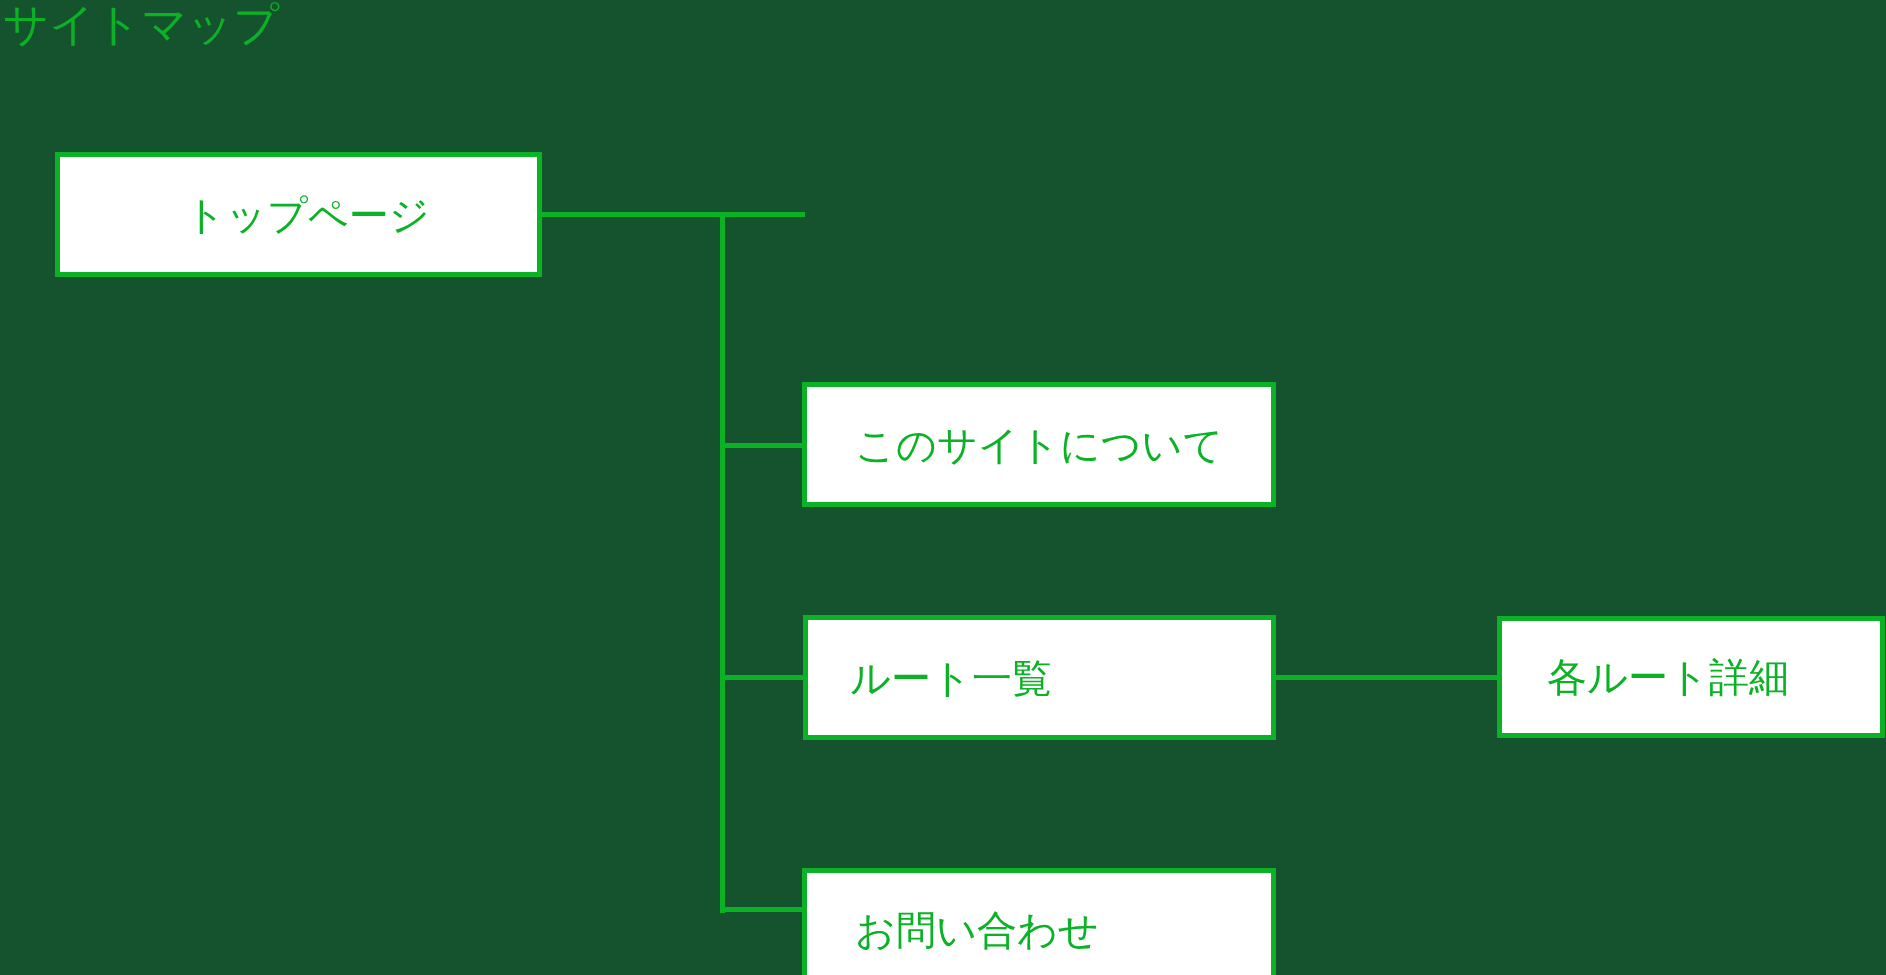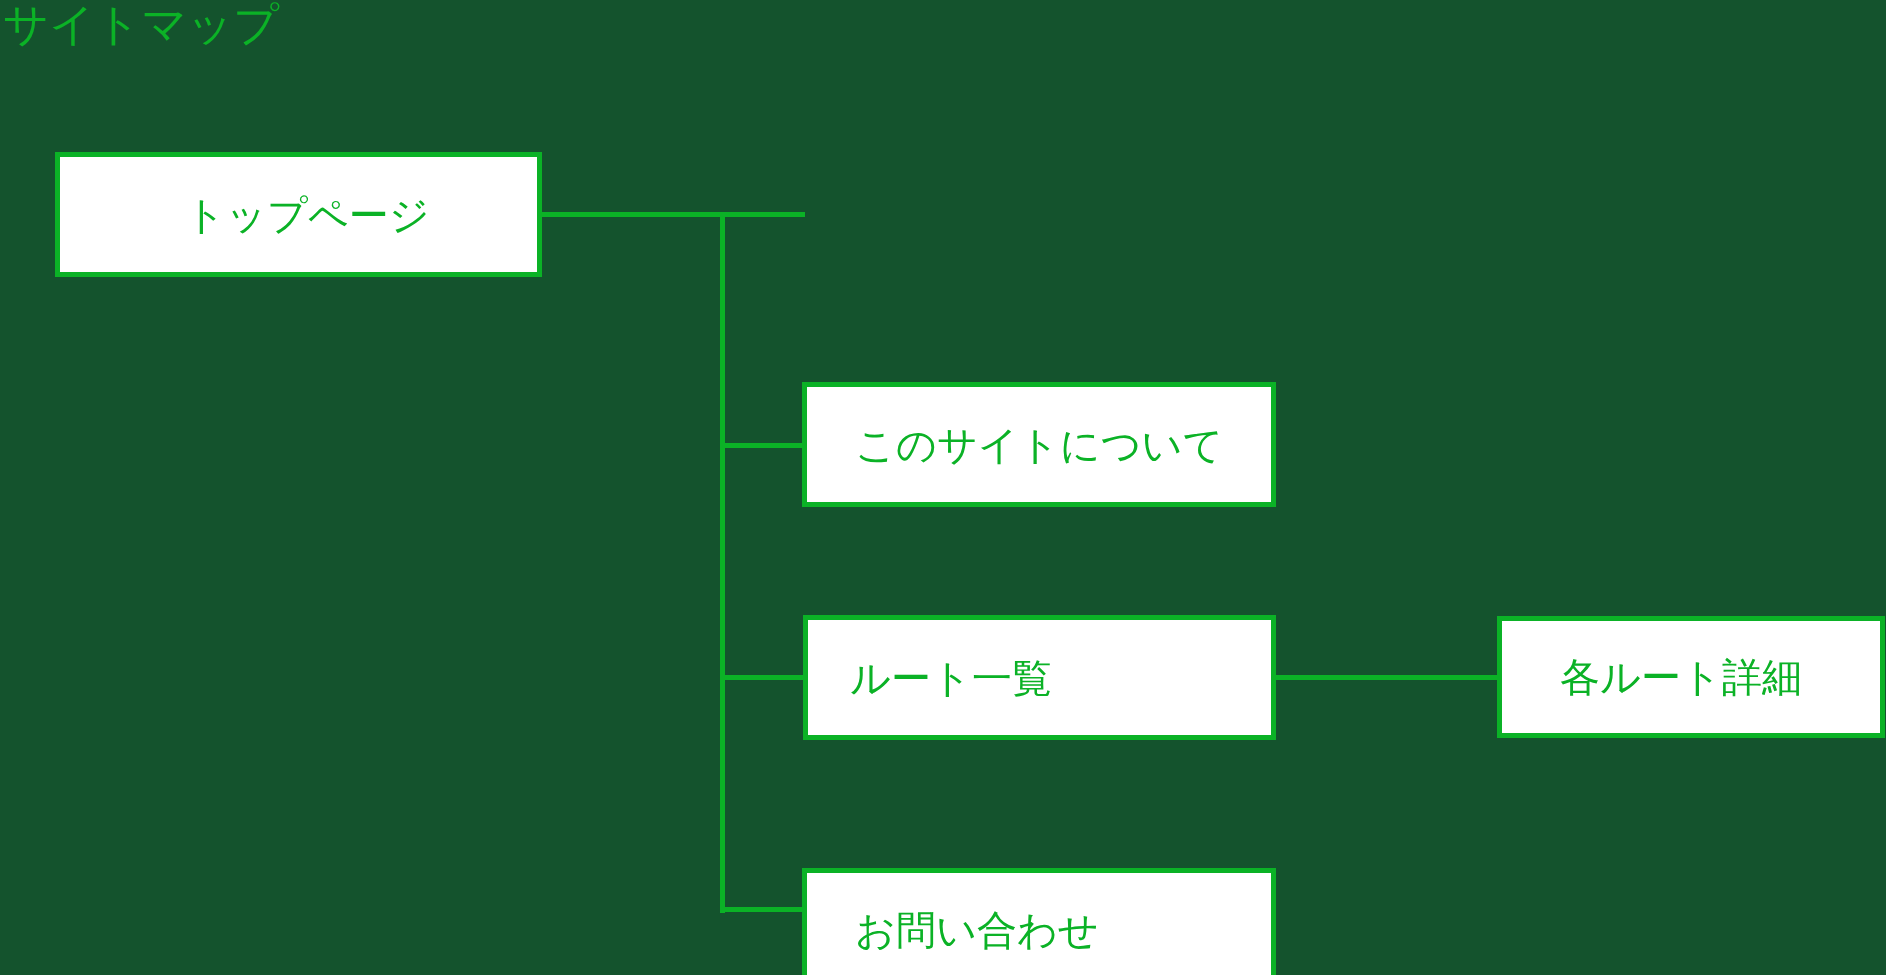--- a/index.html
+++ b/index.html
@@ -71,17 +71,17 @@
   </div>
 
   <div class="node" style="left:803px; top:615px; width:473px; height:125px; padding-left:42px;">
     <span class="node-label">ルート一覧</span>
   </div>
 
   <div class="node" style="left:802px; top:848px; width:474px; height:123px; padding-left:48px;margin-top:20px;">
     <span class="node-label">お問い合わせ</span>
   </div>
 
-  <div class="node" style="left:1497px; top:616px; width:388px; height:122px; padding-left:58px;">
+  <div class="node" style="left:1497px; top:616px; width:388px; height:122px; padding-left:45px;">
     <span class="node-label">各ルート詳細</span>
   </div>
 
 </div>
 
 </body></html>

